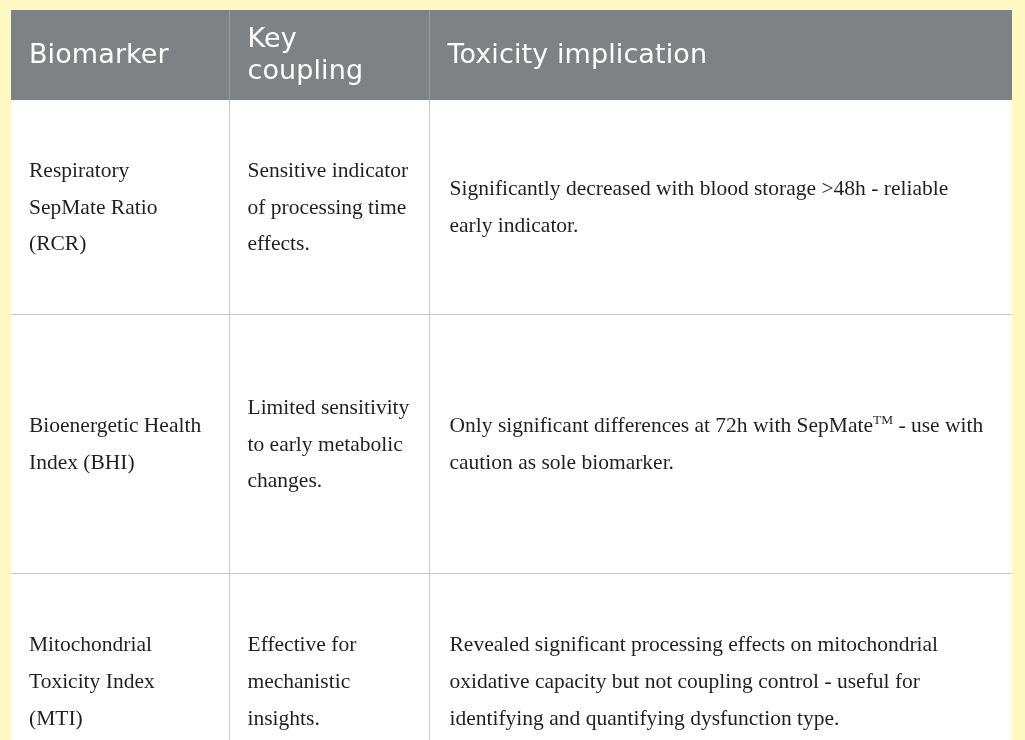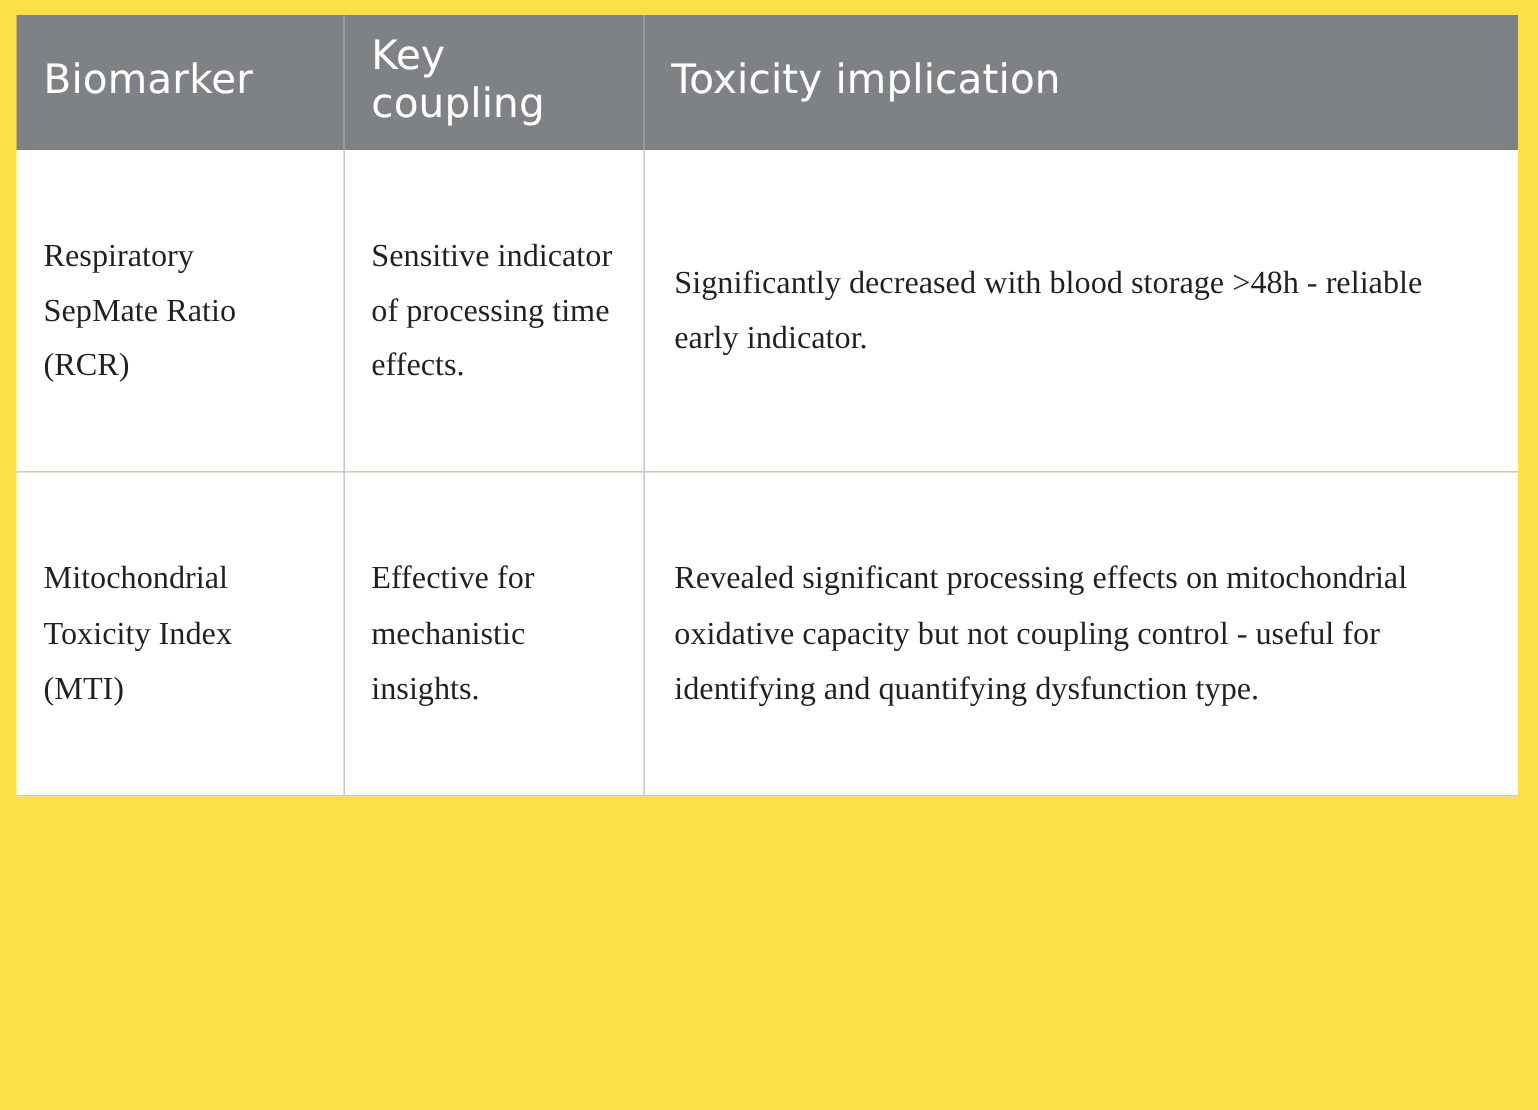--- a/index.html
+++ b/index.html
@@ -10,21 +10,21 @@
   body {
     width: 1025px;
     height: 740px;
     overflow: hidden;
     font-family: "Liberation Serif", serif;
   }
   #page {
     position: relative;
     width: 1025px;
     height: 740px;
-    background: #fde047;
+    background: #fef9c3;
   }
   .table-wrap {
     position: absolute;
     left: 11px;
     top: 10px;
     width: 1001px;
   }
   table.data-table {
     width: 1001px;
     border-collapse: collapse;
@@ -98,20 +98,25 @@
           <th>Key coupling</th>
           <th class="last">Toxicity implication</th>
         </tr>
       </thead>
       <tbody>
         <tr class="r1">
           <td class="col1">Respiratory SepMate Ratio (RCR)</td>
           <td class="col2">Sensitive indicator of processing time effects.</td>
           <td class="col3 last"><span>Significantly decreased with blood storage &gt;48h - reliable early indicator.</span><sup class="tm"></sup><span></span></td>
         </tr>
+        <tr class="r2">
+          <td class="col1">Bioenergetic Health Index (BHI)</td>
+          <td class="col2">Limited sensitivity to early metabolic changes.</td>
+          <td class="col3 last"><span>Only significant differences at 72h with SepMate</span><sup class="tm">TM</sup><span> - use with caution as sole biomarker.</span></td>
+        </tr>
         <tr class="r3 last-row">
           <td class="col1">Mitochondrial Toxicity Index (MTI)</td>
           <td class="col2">Effective for mechanistic insights.</td>
           <td class="col3 last"><span>Revealed significant processing effects on mitochondrial oxidative capacity but not coupling control - useful for identifying and quantifying dysfunction type.</span><sup class="tm"></sup><span></span></td>
         </tr>
       </tbody>
     </table>
   </div>
 </div>
 

